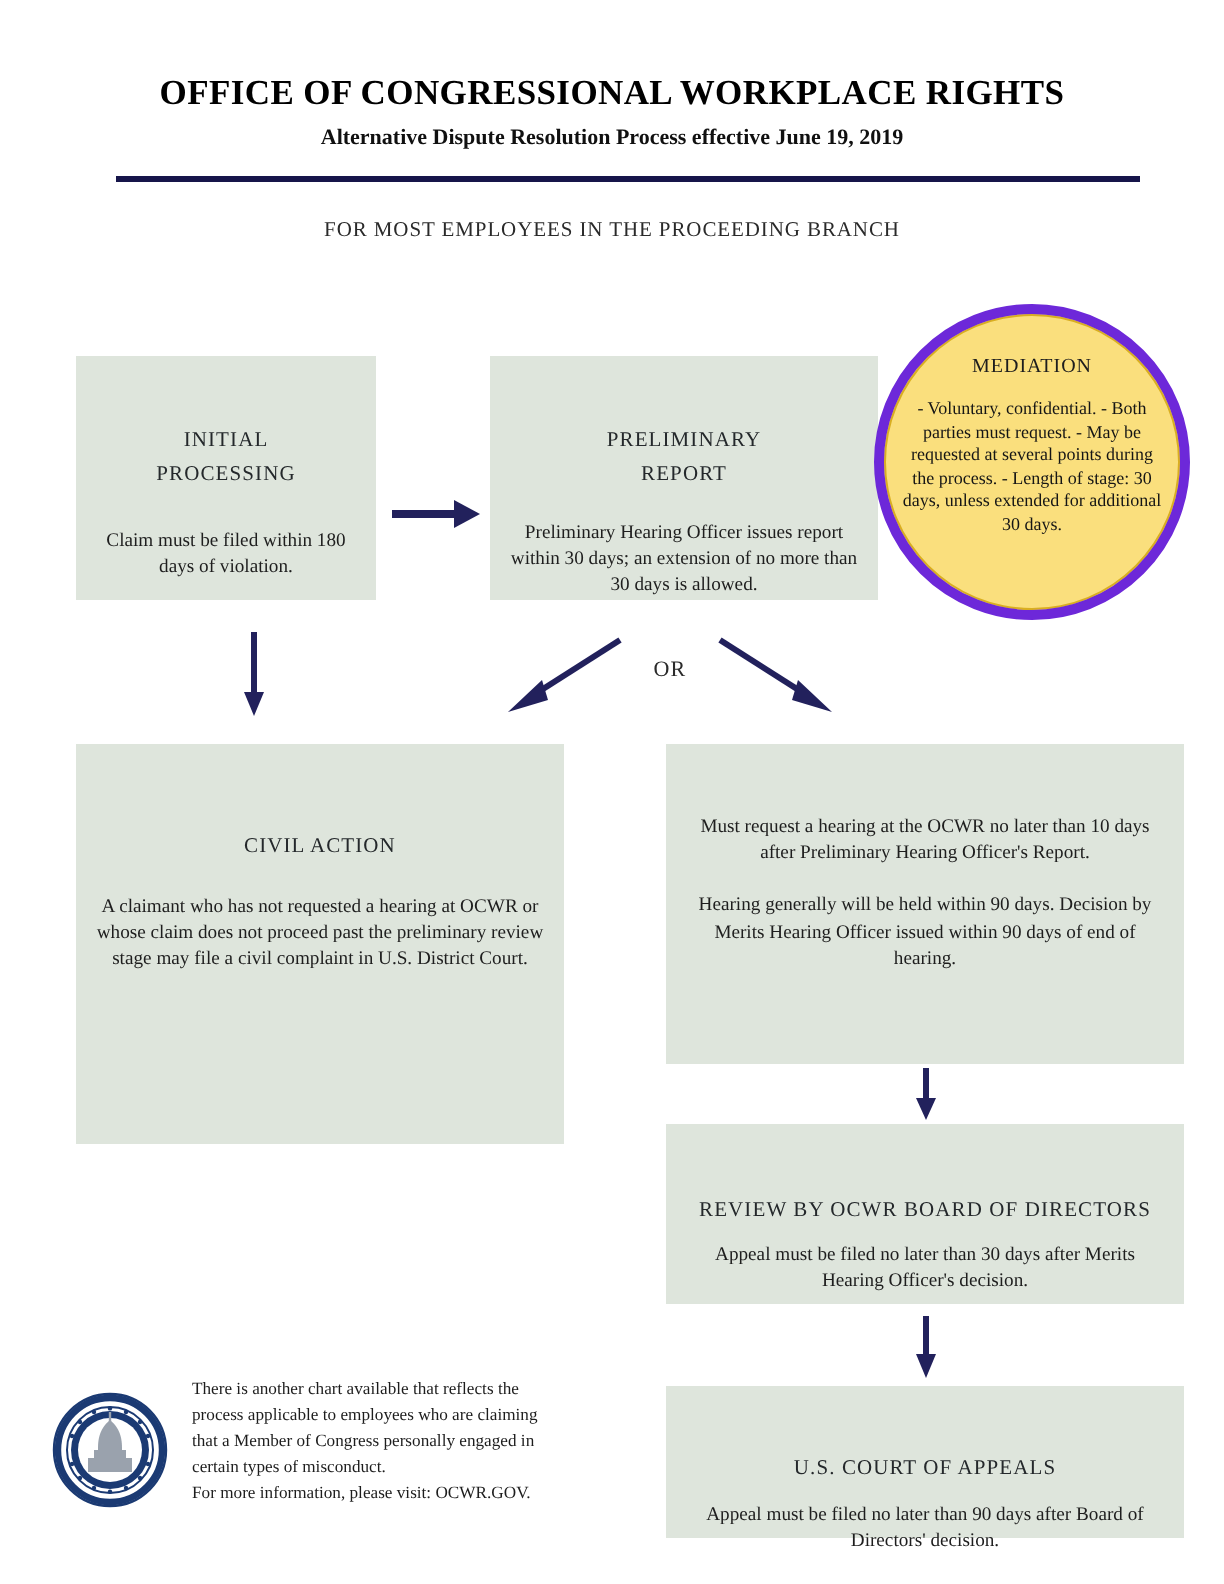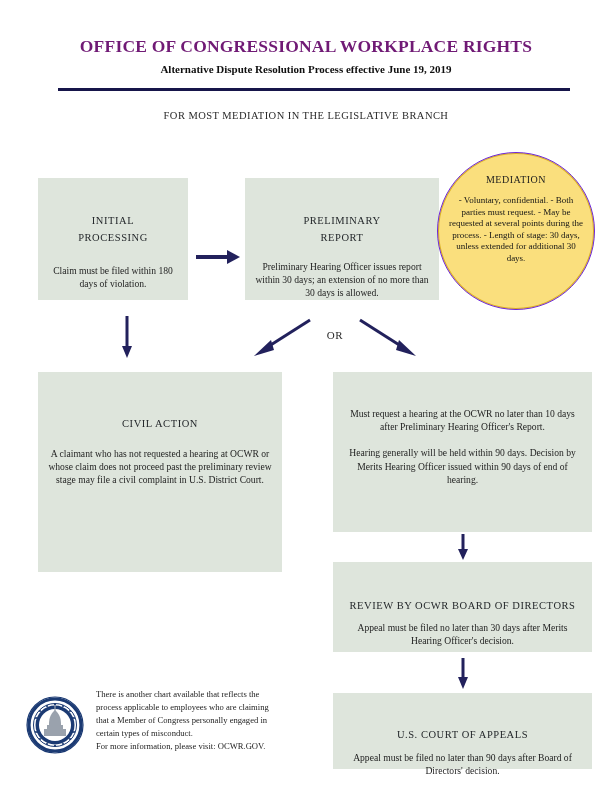--- a/index.html
+++ b/index.html
@@ -16,21 +16,21 @@
     color: #1c1c1c;
   }
 
   
   #header { position: absolute; left: 0; top: 0; width: 612px; }
   .title-main {
     text-align: center;
     font-size: 17.5px;
     letter-spacing: 0.2px;
     font-weight: bold;
-    color: #701a75;
+    color: #000000;
     margin-top: 36px;
   }
   .title-sub {
     text-align: center;
     font-size: 11px;
     font-weight: bold;
     color: #101010;
     margin-top: 6px;
   }
   .title-rule {
@@ -101,21 +101,21 @@
 
   
   #mediation-circle {
     position: absolute;
     left: 437px;
     top: 152px;
     width: 158px;
     height: 158px;
     border-radius: 50%;
     background: #fadf7d;
-    border: 1px solid #6d28d9;
+    border: 5px solid #6d28d9;
     box-sizing: border-box;
     text-align: center;
     box-shadow: 0 0 0 1px #d9ae21 inset;
   }
   #mediation-circle .med-head {
     font-size: 10px;
     letter-spacing: 0.5px;
     color: #1d1d1d;
     margin-top: 21px;
   }
@@ -167,21 +167,21 @@
   }
   #footer-note .note-line { display: block; }
 </style>
 </head>
 <body>
 
 <div id="header">
   <div class="title-main">OFFICE OF CONGRESSIONAL WORKPLACE RIGHTS</div>
   <div class="title-sub">Alternative Dispute Resolution Process effective June 19, 2019</div>
   <div class="title-rule"></div>
-  <div class="subtitle-line">FOR MOST MEDIATION IN THE LEGISLATIVE BRANCH</div>
+  <div class="subtitle-line">FOR MOST EMPLOYEES IN THE PROCEEDING BRANCH</div>
 </div>
 
 <div class="pbox" id="box-initial">
   <div class="bx-head">INITIAL<br>PROCESSING</div>
   <div class="bx-body">Claim must be filed within 180 days of violation.</div>
 </div>
 
 <div class="arrow" id="arrow-initial-to-prelim">
   <svg width="44" height="18" viewBox="0 0 44 18">
     <line x1="0" y1="9" x2="33" y2="9" stroke="#22215c" stroke-width="4"></line>

